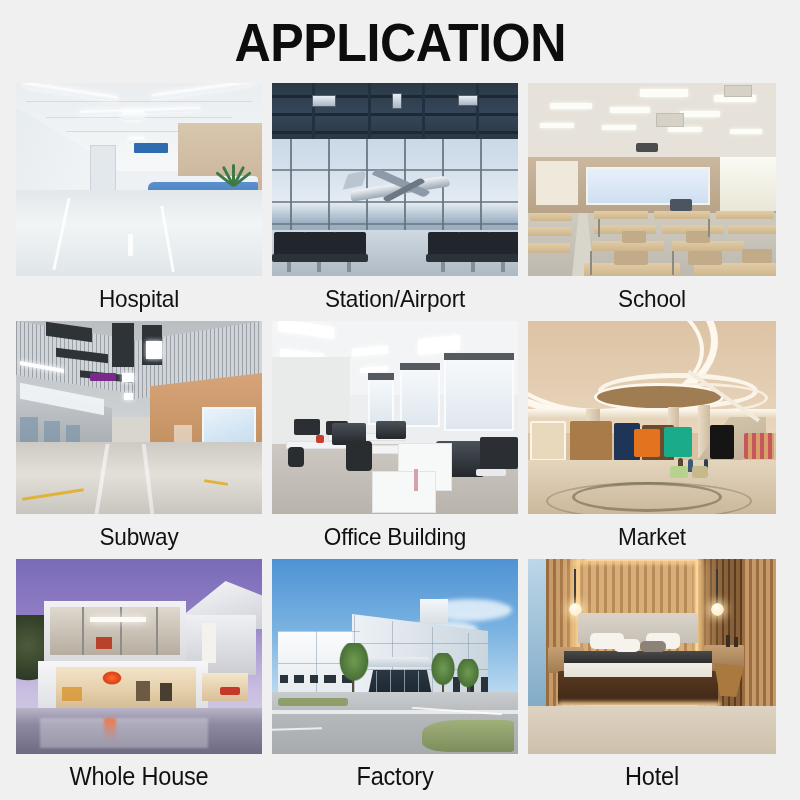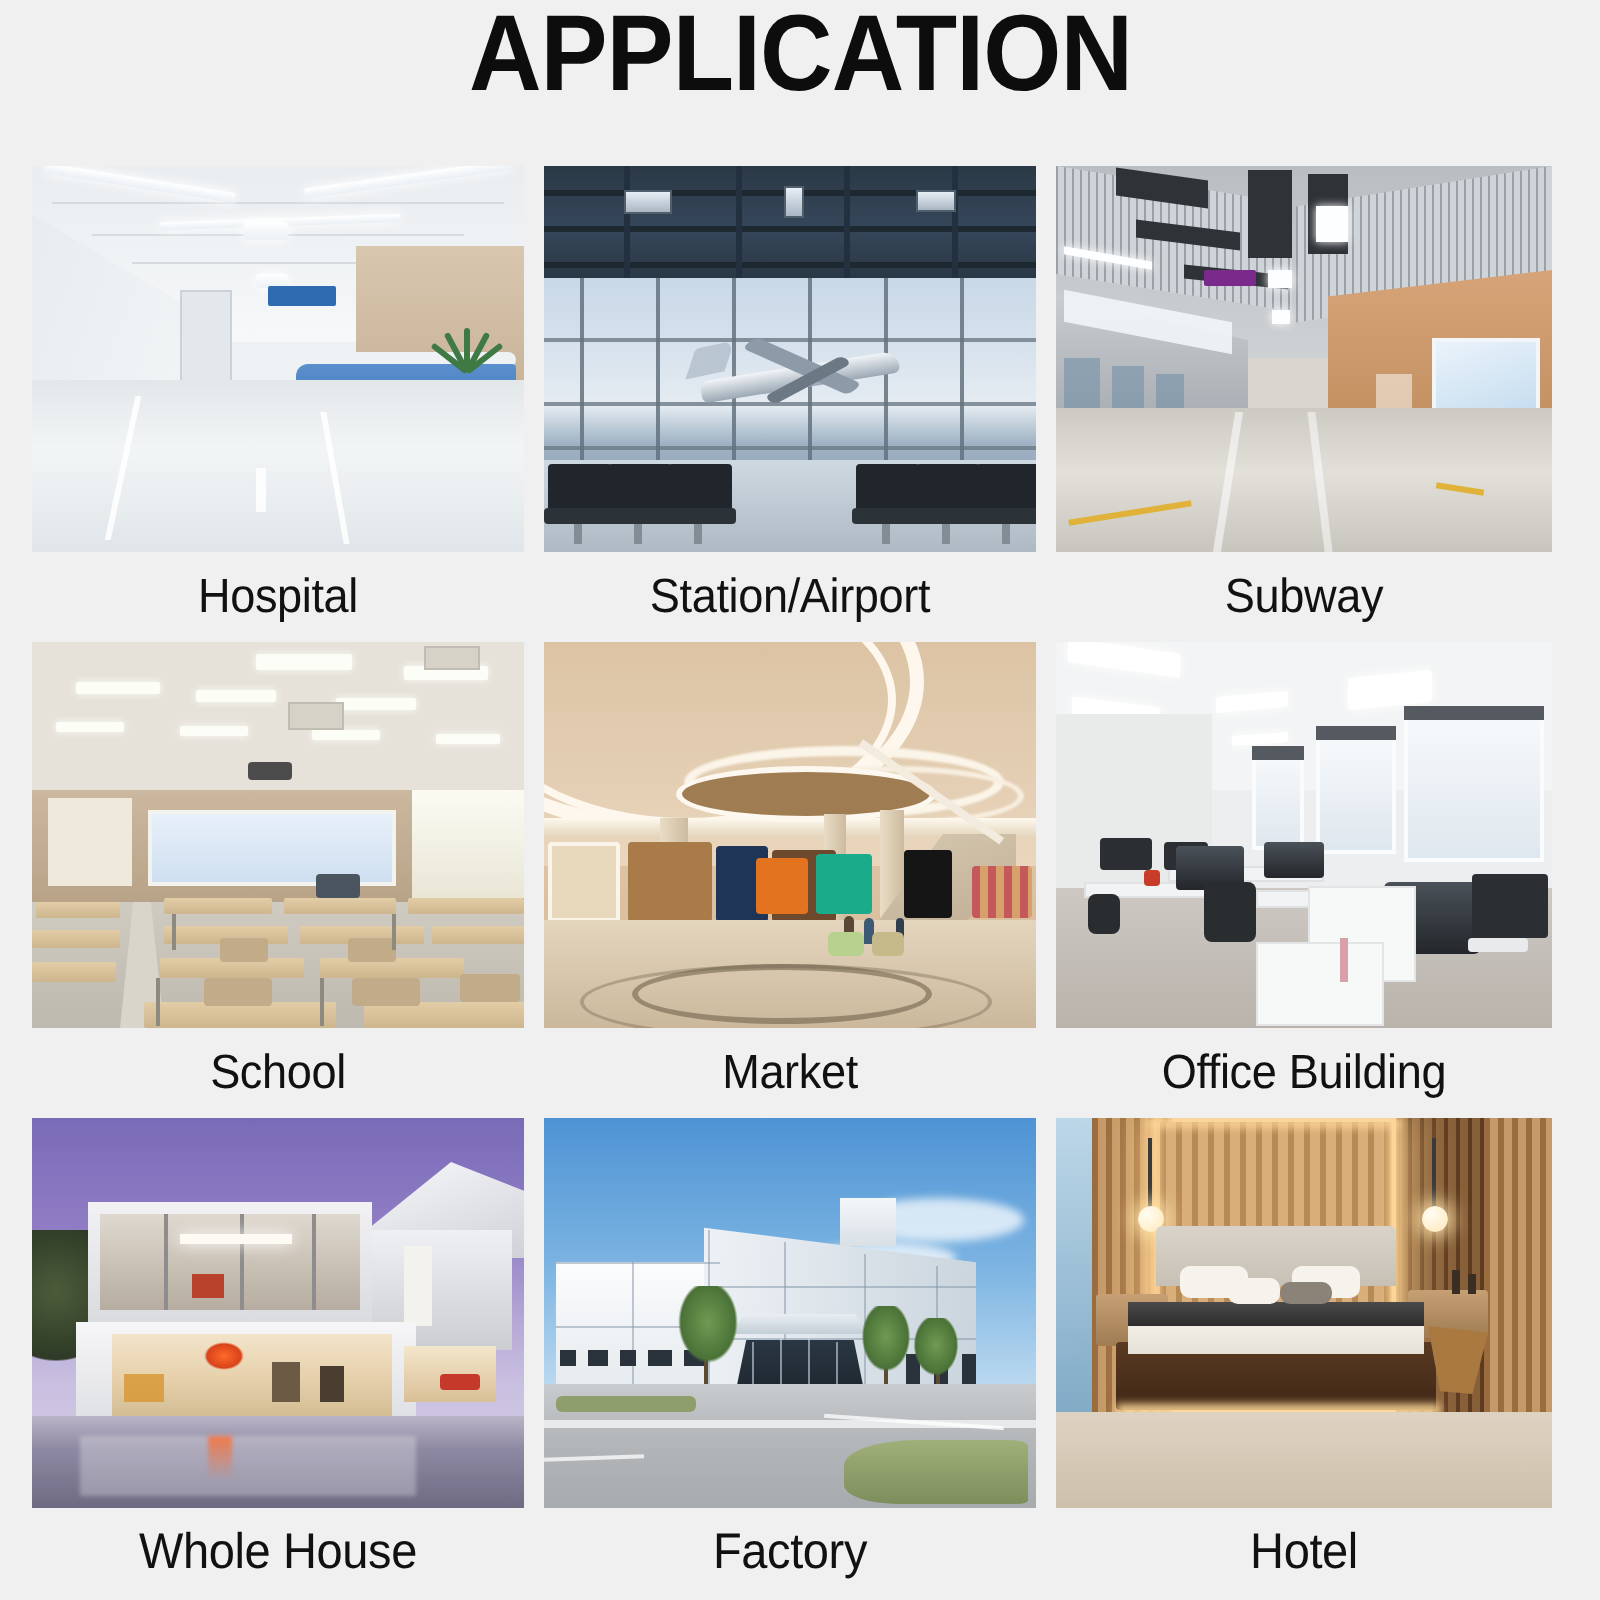--- a/index.html
+++ b/index.html
@@ -12,21 +12,21 @@
   #page {
     position: relative;
     width: 800px; height: 800px;
     background: #f0f0f0;
   }
 
   
   .title-wrap {
     height: 83px;
     display: flex;
-    align-items: flex-start;
+    align-items: center;
     justify-content: center;
   }
   .title {
     font-family: "Liberation Sans", sans-serif;
     font-weight: bold;
     font-size: 54px;
     letter-spacing: -0.5px;
     color: #0d0d0d;
     line-height: 1;
     transform: scaleX(0.93);
@@ -377,53 +377,20 @@
           </div>
         <div class="ap-seat" style="left:214px;">
             <div class="back"></div>
             <div class="pad"></div>
             <div class="leg"></div>
           </div>
       </div>
       <div class="caption">Station/Airport</div>
     </div>
 
-    <div class="cell r2 c1">
-      <div class="photo">
-        <div class="sb-bg"></div>
-        <div class="sb-ceil"></div>
-        <div class="sb-grid" style="left:0; top:0; width:118px; height:54px; transform:skewY(9deg); transform-origin:left top;"></div>
-        <div class="sb-grid" style="right:0; top:0; width:128px; height:58px; transform:skewY(-9deg); transform-origin:right top;"></div>
-        <div class="sb-dark" style="left:30px; top:4px; width:46px; height:14px; transform:skewY(8deg);"></div>
-        <div class="sb-dark" style="left:96px; top:2px; width:22px; height:44px;"></div>
-        <div class="sb-dark" style="left:126px; top:4px; width:20px; height:40px;"></div>
-        <div class="sb-dark" style="left:40px; top:30px; width:52px; height:9px; transform:skewY(7deg);"></div>
-        <div class="sb-dark" style="left:64px; top:52px; width:52px; height:7px; transform:skewY(6deg);"></div>
-        <div class="sb-light" style="left:130px; top:20px; width:16px; height:18px;"></div>
-        <div class="sb-light" style="left:106px; top:52px; width:12px; height:9px;"></div>
-        <div class="sb-light" style="left:108px; top:72px; width:9px; height:7px;"></div>
-        <div class="sb-light" style="left:4px; top:44px; width:44px; height:4px; transform:skewY(10deg);"></div>
-        <div class="sb-banner"></div>
-        <div class="sb-wallR"></div>
-        <div class="sb-ad"></div>
-        <div class="abs" style="right:70px; top:104px; width:18px; height:26px; background:rgba(255,255,255,.5);"></div>
-        <div class="sb-psd"></div>
-        <div class="sb-psd-glass" style="left:4px; top:96px; width:18px; height:46px;"></div>
-        <div class="sb-psd-glass" style="left:28px; top:100px; width:16px; height:40px;"></div>
-        <div class="sb-psd-glass" style="left:50px; top:104px; width:14px; height:34px;"></div>
-        <div class="abs" style="left:4px; top:70px; width:84px; height:16px; background:rgba(245,248,250,.85); transform:skewY(11deg);"></div>
-        <div class="sb-floor"></div>
-        <div class="sb-yellow" style="left:6px; bottom:18px; width:62px; transform:rotate(-9deg);"></div>
-        <div class="sb-yellow" style="right:34px; bottom:30px; width:24px; transform:rotate(9deg);"></div>
-        <div class="abs" style="left:84px; bottom:0; width:4px; height:70px; background:rgba(255,255,255,.55); transform:skewX(-9deg);"></div>
-        <div class="abs" style="left:130px; bottom:0; width:4px; height:70px; background:rgba(255,255,255,.5); transform:skewX(7deg);"></div>
-      </div>
-      <div class="caption">Subway</div>
-    </div>
-
     <div class="cell r1 c3">
       <div class="photo">
         <div class="fill" style="background:#d9d4c8;"></div>
         <div class="sc-ceil"></div>
         <div class="sc-panel" style="left:112px; top:6px; width:48px; height:8px;"></div>
         <div class="sc-panel" style="left:186px; top:12px; width:42px; height:7px;"></div>
         <div class="sc-panel" style="left:22px; top:20px; width:42px; height:6px;"></div>
         <div class="sc-panel" style="left:82px; top:24px; width:40px; height:6px;"></div>
         <div class="sc-panel" style="left:152px; top:28px; width:40px; height:6px;"></div>
         <div class="sc-panel" style="left:12px; top:40px; width:34px; height:5px;"></div>
@@ -459,53 +426,51 @@
         <div class="sc-chair" style="left:160px; top:168px; width:34px; height:14px;"></div>
         <div class="sc-chair" style="left:214px; top:166px; width:30px; height:14px;"></div>
         <div class="sc-deskleg" style="left:70px; top:136px; height:18px;"></div>
         <div class="sc-deskleg" style="left:180px; top:136px; height:18px;"></div>
         <div class="sc-deskleg" style="left:62px; top:168px; height:24px;"></div>
         <div class="sc-deskleg" style="left:144px; top:168px; height:24px;"></div>
       </div>
       <div class="caption">School</div>
     </div>
 
-    <div class="cell r2 c3">
-      <div class="photo">
-        <div class="mk-bg"></div>
-        <div class="mk-ceil"></div>
-        <div class="mk-curve" style="left:-60px; top:-56px; width:250px; height:152px;"></div>
-        <div class="mk-curve" style="left:-34px; top:-34px; width:210px; height:126px; border-width:4px;"></div>
-        <div class="mk-cove" style="left:70px; top:52px; width:160px; height:36px; border:5px solid #fbf4e8; background:transparent;"></div>
-        <div class="mk-cove" style="left:110px; top:62px; width:130px; height:30px; border:3px solid #f7eee0; background:transparent;"></div>
-        <div class="abs" style="left:0; top:88px; right:0; height:10px; background:linear-gradient(180deg,#fdf8ee,#e3d3b9);"></div>
-        <div class="abs" style="left:66px; top:62px; width:130px; height:28px; border:3px solid #fdf8ef; border-radius:50%; background:#a07c52;"></div>
-        <div class="mk-col" style="left:58px; top:88px; width:14px; height:60px;"></div>
-        <div class="mk-col" style="left:140px; top:86px; width:11px; height:58px;"></div>
-        <div class="mk-col" style="right:66px; top:84px; width:12px; height:56px;"></div>
-        <div class="mk-esc"></div>
-        <div class="abs" style="right:16px; top:98px; width:86px; height:4px; background:#f3ebdd; transform:rotate(35deg); transform-origin:right top;"></div>
-        <div class="mk-store" style="left:2px; top:100px; width:36px; height:40px; background:#e8d9bc; border:2px solid #fbf5e9;"></div>
-        <div class="mk-store" style="left:42px; top:100px; width:42px; height:40px; background:#a97b49;"></div>
-        <div class="mk-store" style="left:86px; top:102px; width:26px; height:38px; background:#1f3558;"></div>
-        <div class="mk-store" style="left:114px; top:104px; width:32px; height:36px; background:#6d4a2d;"></div>
-        <div class="mk-store" style="left:106px; top:108px; width:26px; height:28px; background:#e4731f; border-radius:2px;"></div>
-        <div class="mk-store" style="left:136px; top:106px; width:28px; height:30px; background:#1aab8a;"></div>
-        <div class="mk-store" style="right:42px; top:104px; width:24px; height:34px; background:#151515;"></div>
-        <div class="mk-store" style="right:2px; top:112px; width:30px; height:26px; background:repeating-linear-gradient(90deg,#c4585a 0 4px,#d8a06a 4px 8px);"></div>
-        <div class="mk-floor"></div>
-        <div class="mk-inlay" style="left:44px; bottom:2px; width:150px; height:30px;"></div>
-        <div class="mk-inlay" style="left:18px; bottom:-6px; width:206px; height:38px; border-width:2px; opacity:.35;"></div>
-        <div class="mk-ppl" style="left:150px; bottom:42px; width:5px; height:14px; background:#5a4634;"></div>
-        <div class="mk-ppl" style="left:160px; bottom:42px; width:5px; height:13px; background:#3d5a74;"></div>
-        <div class="mk-ppl" style="left:176px; bottom:44px; width:4px; height:11px; background:#2f3f50;"></div>
-        <div class="abs" style="left:142px; bottom:36px; width:18px; height:12px; background:#b7d18e; border-radius:3px;"></div>
-        <div class="abs" style="left:164px; bottom:36px; width:16px; height:12px; background:#c6b98a; border-radius:3px;"></div>
-      </div>
-      <div class="caption">Market</div>
+    <div class="cell r2 c1">
+      <div class="photo">
+        <div class="sb-bg"></div>
+        <div class="sb-ceil"></div>
+        <div class="sb-grid" style="left:0; top:0; width:118px; height:54px; transform:skewY(9deg); transform-origin:left top;"></div>
+        <div class="sb-grid" style="right:0; top:0; width:128px; height:58px; transform:skewY(-9deg); transform-origin:right top;"></div>
+        <div class="sb-dark" style="left:30px; top:4px; width:46px; height:14px; transform:skewY(8deg);"></div>
+        <div class="sb-dark" style="left:96px; top:2px; width:22px; height:44px;"></div>
+        <div class="sb-dark" style="left:126px; top:4px; width:20px; height:40px;"></div>
+        <div class="sb-dark" style="left:40px; top:30px; width:52px; height:9px; transform:skewY(7deg);"></div>
+        <div class="sb-dark" style="left:64px; top:52px; width:52px; height:7px; transform:skewY(6deg);"></div>
+        <div class="sb-light" style="left:130px; top:20px; width:16px; height:18px;"></div>
+        <div class="sb-light" style="left:106px; top:52px; width:12px; height:9px;"></div>
+        <div class="sb-light" style="left:108px; top:72px; width:9px; height:7px;"></div>
+        <div class="sb-light" style="left:4px; top:44px; width:44px; height:4px; transform:skewY(10deg);"></div>
+        <div class="sb-banner"></div>
+        <div class="sb-wallR"></div>
+        <div class="sb-ad"></div>
+        <div class="abs" style="right:70px; top:104px; width:18px; height:26px; background:rgba(255,255,255,.5);"></div>
+        <div class="sb-psd"></div>
+        <div class="sb-psd-glass" style="left:4px; top:96px; width:18px; height:46px;"></div>
+        <div class="sb-psd-glass" style="left:28px; top:100px; width:16px; height:40px;"></div>
+        <div class="sb-psd-glass" style="left:50px; top:104px; width:14px; height:34px;"></div>
+        <div class="abs" style="left:4px; top:70px; width:84px; height:16px; background:rgba(245,248,250,.85); transform:skewY(11deg);"></div>
+        <div class="sb-floor"></div>
+        <div class="sb-yellow" style="left:6px; bottom:18px; width:62px; transform:rotate(-9deg);"></div>
+        <div class="sb-yellow" style="right:34px; bottom:30px; width:24px; transform:rotate(9deg);"></div>
+        <div class="abs" style="left:84px; bottom:0; width:4px; height:70px; background:rgba(255,255,255,.55); transform:skewX(-9deg);"></div>
+        <div class="abs" style="left:130px; bottom:0; width:4px; height:70px; background:rgba(255,255,255,.5); transform:skewX(7deg);"></div>
+      </div>
+      <div class="caption">Subway</div>
     </div>
 
     <div class="cell r2 c2">
       <div class="photo">
         <div class="fill" style="background:#eceeef;"></div>
         <div class="of-ceil"></div>
         <div class="of-panel" style="left:6px; top:2px; width:56px; height:12px; transform:skewY(8deg);"></div>
         <div class="of-panel" style="left:8px; top:30px; width:44px; height:9px; transform:skewY(7deg);"></div>
         <div class="of-panel" style="left:12px; top:50px; width:36px; height:6px; transform:skewY(6deg);"></div>
         <div class="of-panel" style="left:80px; top:26px; width:36px; height:8px; transform:skewY(-5deg);"></div>
@@ -530,20 +495,55 @@
         <div class="of-mon" style="left:208px; top:116px; width:38px; height:32px;"></div>
         <div class="of-chair" style="left:74px; top:120px; width:26px; height:30px;"></div>
         <div class="of-chair" style="left:16px; top:126px; width:16px; height:20px;"></div>
         <div class="of-part" style="left:126px; top:122px; width:54px; height:48px;"></div>
         <div class="of-part" style="left:100px; top:150px; width:64px; height:42px;"></div>
         <div class="abs" style="left:142px; top:148px; width:4px; height:22px; background:#d8a0a8;"></div>
         <div class="abs" style="left:44px; top:114px; width:8px; height:8px; background:#c83c2a; border-radius:2px;"></div>
         <div class="abs" style="right:12px; top:148px; width:30px; height:7px; background:#e8eaec; border-radius:2px;"></div>
       </div>
       <div class="caption">Office Building</div>
+    </div>
+
+    <div class="cell r2 c3">
+      <div class="photo">
+        <div class="mk-bg"></div>
+        <div class="mk-ceil"></div>
+        <div class="mk-curve" style="left:-60px; top:-56px; width:250px; height:152px;"></div>
+        <div class="mk-curve" style="left:-34px; top:-34px; width:210px; height:126px; border-width:4px;"></div>
+        <div class="mk-cove" style="left:70px; top:52px; width:160px; height:36px; border:5px solid #fbf4e8; background:transparent;"></div>
+        <div class="mk-cove" style="left:110px; top:62px; width:130px; height:30px; border:3px solid #f7eee0; background:transparent;"></div>
+        <div class="abs" style="left:0; top:88px; right:0; height:10px; background:linear-gradient(180deg,#fdf8ee,#e3d3b9);"></div>
+        <div class="abs" style="left:66px; top:62px; width:130px; height:28px; border:3px solid #fdf8ef; border-radius:50%; background:#a07c52;"></div>
+        <div class="mk-col" style="left:58px; top:88px; width:14px; height:60px;"></div>
+        <div class="mk-col" style="left:140px; top:86px; width:11px; height:58px;"></div>
+        <div class="mk-col" style="right:66px; top:84px; width:12px; height:56px;"></div>
+        <div class="mk-esc"></div>
+        <div class="abs" style="right:16px; top:98px; width:86px; height:4px; background:#f3ebdd; transform:rotate(35deg); transform-origin:right top;"></div>
+        <div class="mk-store" style="left:2px; top:100px; width:36px; height:40px; background:#e8d9bc; border:2px solid #fbf5e9;"></div>
+        <div class="mk-store" style="left:42px; top:100px; width:42px; height:40px; background:#a97b49;"></div>
+        <div class="mk-store" style="left:86px; top:102px; width:26px; height:38px; background:#1f3558;"></div>
+        <div class="mk-store" style="left:114px; top:104px; width:32px; height:36px; background:#6d4a2d;"></div>
+        <div class="mk-store" style="left:106px; top:108px; width:26px; height:28px; background:#e4731f; border-radius:2px;"></div>
+        <div class="mk-store" style="left:136px; top:106px; width:28px; height:30px; background:#1aab8a;"></div>
+        <div class="mk-store" style="right:42px; top:104px; width:24px; height:34px; background:#151515;"></div>
+        <div class="mk-store" style="right:2px; top:112px; width:30px; height:26px; background:repeating-linear-gradient(90deg,#c4585a 0 4px,#d8a06a 4px 8px);"></div>
+        <div class="mk-floor"></div>
+        <div class="mk-inlay" style="left:44px; bottom:2px; width:150px; height:30px;"></div>
+        <div class="mk-inlay" style="left:18px; bottom:-6px; width:206px; height:38px; border-width:2px; opacity:.35;"></div>
+        <div class="mk-ppl" style="left:150px; bottom:42px; width:5px; height:14px; background:#5a4634;"></div>
+        <div class="mk-ppl" style="left:160px; bottom:42px; width:5px; height:13px; background:#3d5a74;"></div>
+        <div class="mk-ppl" style="left:176px; bottom:44px; width:4px; height:11px; background:#2f3f50;"></div>
+        <div class="abs" style="left:142px; bottom:36px; width:18px; height:12px; background:#b7d18e; border-radius:3px;"></div>
+        <div class="abs" style="left:164px; bottom:36px; width:16px; height:12px; background:#c6b98a; border-radius:3px;"></div>
+      </div>
+      <div class="caption">Market</div>
     </div>
 
     <div class="cell r3 c1">
       <div class="photo">
         <div class="wh-sky"></div>
         <div class="wh-tree"></div>
         <div class="wh-roof"></div>
         <div class="wh-rblock"></div>
         <div class="wh-rwin"></div>
         <div class="wh-upper"></div>

